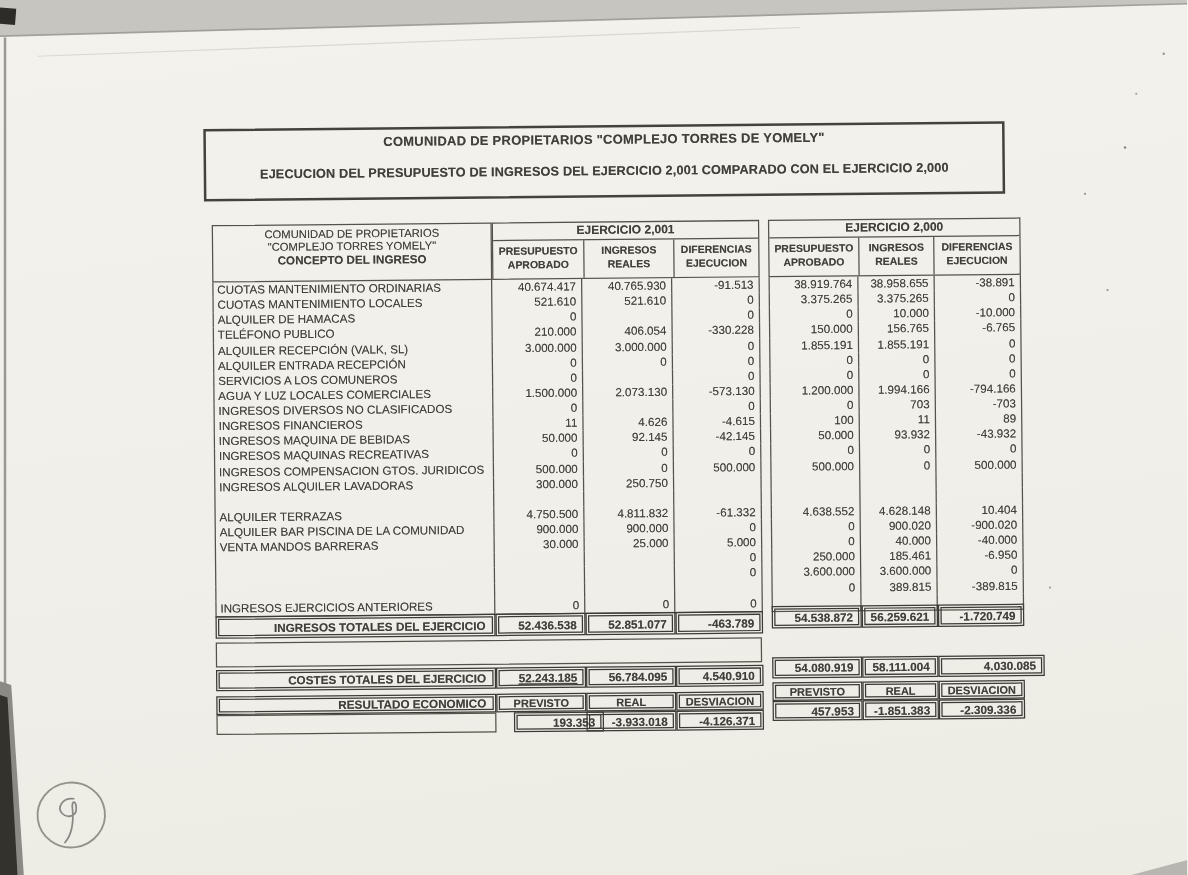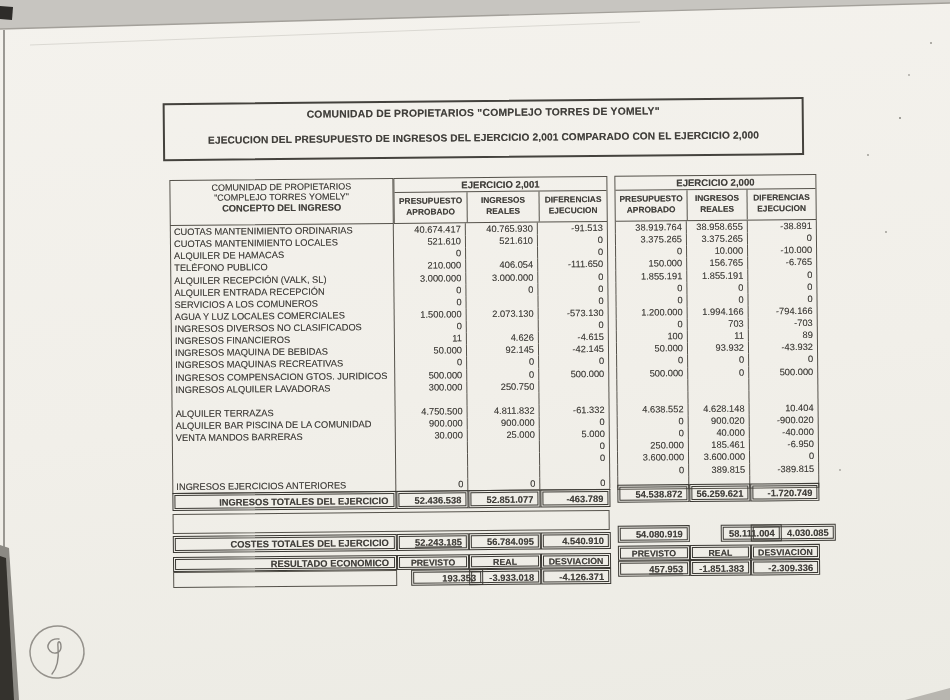--- a/index.html
+++ b/index.html
@@ -126,21 +126,21 @@
         <div class="cell num b-r">0</div>
         <div class="cell num b-r"></div>
         <div class="cell num b-r">0</div>
         <div class="cell gapcell"></div>
         <div class="cell num b-l b-r">0</div>
         <div class="cell num b-r">10.000</div>
         <div class="cell num b-r">-10.000</div>
         <div class="cell lbl">TELÉFONO PUBLICO</div>
         <div class="cell num b-r">210.000</div>
         <div class="cell num b-r">406.054</div>
-        <div class="cell num b-r">-111.650</div>
+        <div class="cell num b-r">-330.228</div>
         <div class="cell gapcell"></div>
         <div class="cell num b-l b-r">150.000</div>
         <div class="cell num b-r">156.765</div>
         <div class="cell num b-r">-6.765</div>
         <div class="cell lbl">ALQUILER RECEPCIÓN (VALK, SL)</div>
         <div class="cell num b-r">3.000.000</div>
         <div class="cell num b-r">3.000.000</div>
         <div class="cell num b-r">0</div>
         <div class="cell gapcell"></div>
         <div class="cell num b-l b-r">1.855.191</div>
@@ -294,36 +294,36 @@
   <div class="abs dbl tval vmid" style="left:688px;top:486px;width:61px;height:18px;">56.259.621</div>
   <div class="abs dbl tval vmid" style="left:749px;top:486px;width:69px;height:18px;">-1.720.749</div>
 
   <div class="abs ebox" style="left:171px;top:511px;width:437px;height:20px;"></div>
 
   <div class="abs dbl tlabel vmid" style="left:171px;top:533px;width:224px;height:17px;">COSTES TOTALES DEL EJERCICIO</div>
   <div class="abs dbl tval vmid" style="left:395px;top:533px;width:72px;height:17px;text-decoration:underline;">52.243.185</div>
   <div class="abs dbl tval vmid" style="left:467px;top:533px;width:72px;height:17px;">56.784.095</div>
   <div class="abs dbl tval vmid" style="left:539px;top:533px;width:70px;height:17px;">4.540.910</div>
   <div class="abs dbl tval vmid" style="left:616px;top:527px;width:72px;height:17px;">54.080.919</div>
-  <div class="abs dbl tval vmid" style="left:688px;top:527px;width:61px;height:17px;margin-left:31px;">58.111.004</div>
+  <div class="abs dbl tval vmid" style="left:688px;top:527px;width:61px;height:17px;">58.111.004</div>
   <div class="abs dbl tval vmid" style="left:749px;top:527px;width:85px;height:17px;">4.030.085</div>
 
   <div class="abs dbl tlabel vmid" style="left:171px;top:554px;width:224px;height:15px;">RESULTADO ECONOMICO</div>
   <div class="abs dbl mini-hdr vmid" style="left:395px;top:554px;width:72px;height:15px;">PREVISTO</div>
   <div class="abs dbl mini-hdr vmid" style="left:467px;top:554px;width:72px;height:15px;">REAL</div>
   <div class="abs dbl mini-hdr vmid" style="left:539px;top:554px;width:70px;height:15px;">DESVIACION</div>
   <div class="abs ebox" style="left:171px;top:569px;width:224px;height:16px;"></div>
   <div class="abs dbl tval vmid" style="left:409px;top:569px;width:72px;height:16px;">193.353</div>
   <div class="abs dbl tval vmid" style="left:467px;top:569px;width:72px;height:16px;">-3.933.018</div>
   <div class="abs dbl tval vmid" style="left:539px;top:569px;width:70px;height:16px;">-4.126.371</div>
 
   <div class="abs dbl mini-hdr vmid" style="left:616px;top:547px;width:72px;height:15px;">PREVISTO</div>
   <div class="abs dbl mini-hdr vmid" style="left:688px;top:547px;width:61px;height:15px;">REAL</div>
   <div class="abs dbl mini-hdr vmid" style="left:749px;top:547px;width:69px;height:15px;">DESVIACION</div>
-  <div class="abs dbl tval vmid" style="left:616px;top:562px;width:72px;height:16px;text-decoration:underline;">457.953</div>
+  <div class="abs dbl tval vmid" style="left:616px;top:562px;width:72px;height:16px;">457.953</div>
   <div class="abs dbl tval vmid" style="left:688px;top:562px;width:61px;height:16px;">-1.851.383</div>
   <div class="abs dbl tval vmid" style="left:749px;top:562px;width:69px;height:16px;">-2.309.336</div>
 
 </div>
 
 <svg class="artifacts" viewBox="0 0 950 700" xmlns="http://www.w3.org/2000/svg">
 
   <polygon points="0,0 950,0 950,3 0,29" fill="#c7c5c0"></polygon>
   <line x1="0" y1="29" x2="950" y2="3" stroke="#a3a09a" stroke-width="1.4"></line>
   <line x1="30" y1="45" x2="640" y2="22" stroke="#dad8d2" stroke-width="1"></line>

